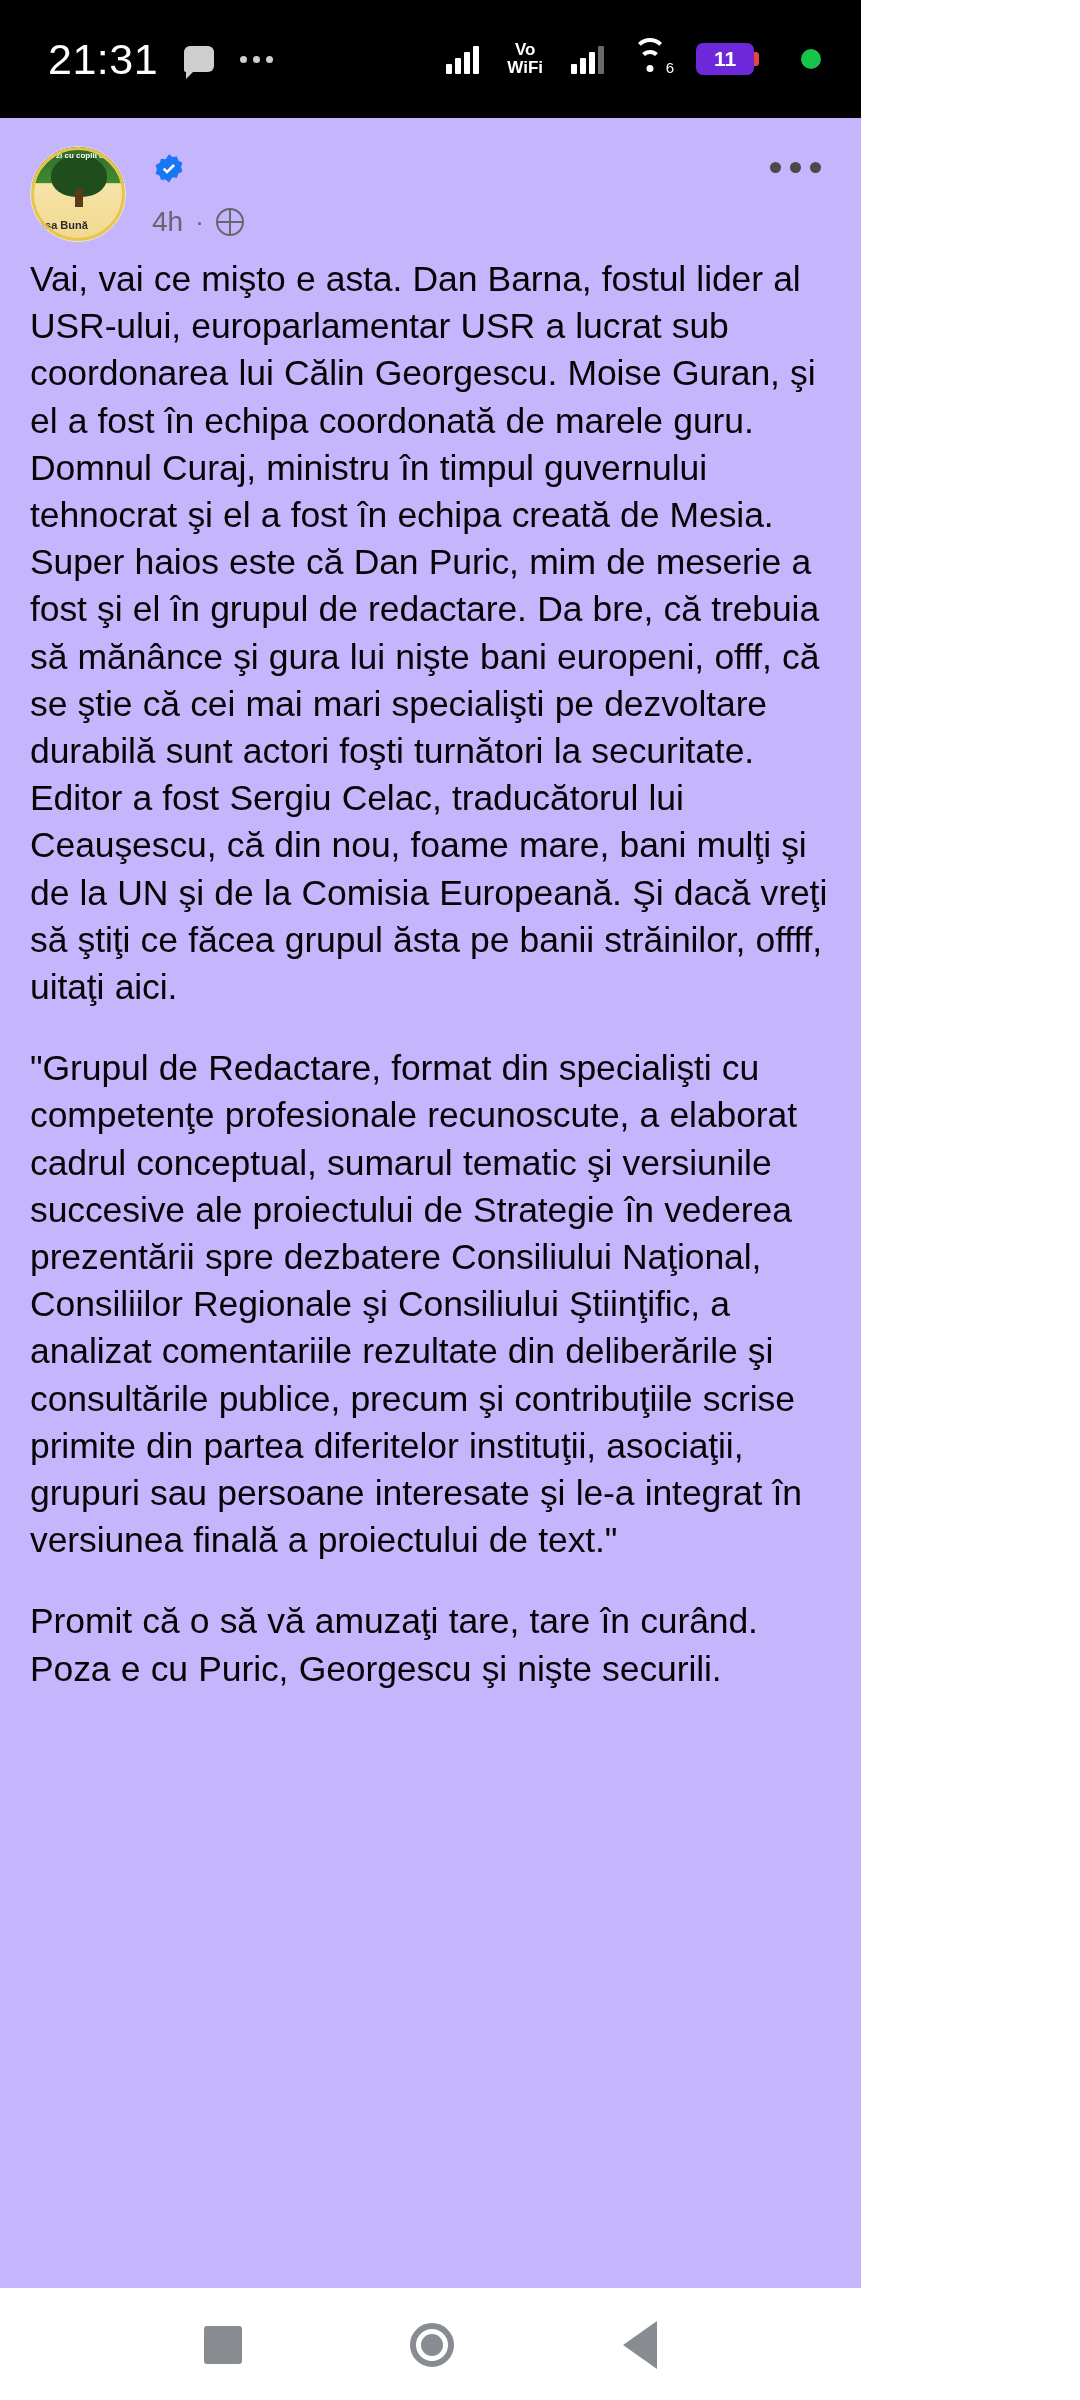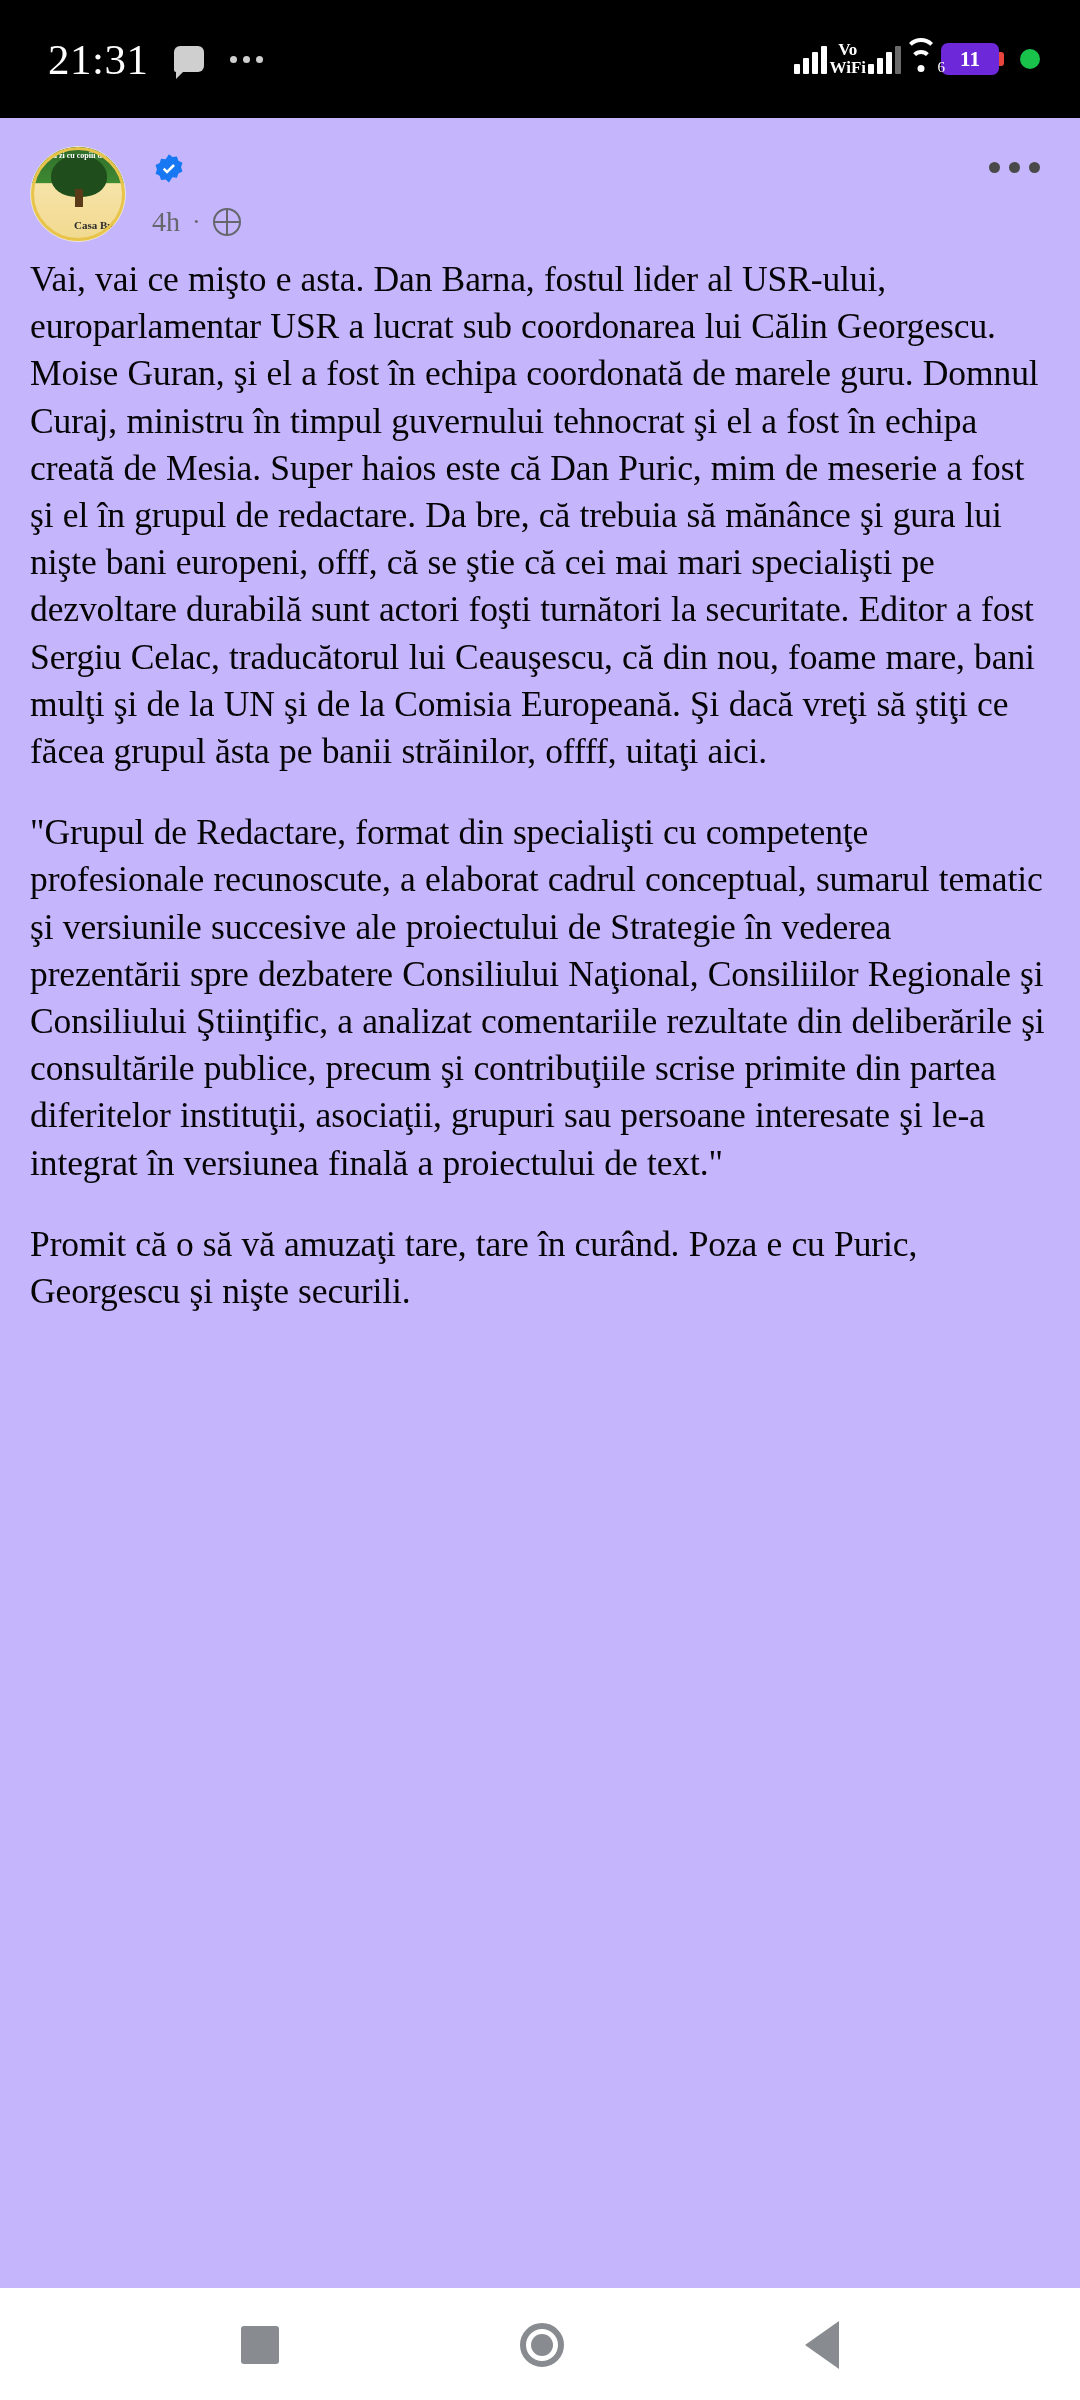--- a/index.html
+++ b/index.html
@@ -5,26 +5,25 @@
   * { box-sizing: border-box; margin: 0; padding: 0; }
   html, body {
     width: 1080px;
     height: 2400px;
     background: #ffffff;
     font-family: "Liberation Sans", sans-serif;
     overflow: hidden;
   }
   #screen {
     position: relative;
-    width: 1080px;
+    width: 861px;
     height: 2400px;
     background: #ffffff;
     display: flex;
     flex-direction: column;
-    font-family: Liberation Serif, serif;
   }
 
   
   .status-bar {
     height: 118px;
     background: #000000;
     color: #ffffff;
     display: flex;
     align-items: center;
     justify-content: space-between;
@@ -58,21 +57,21 @@
   .dots-icon {
     display: flex; gap: 6px; align-items: center;
   }
   .dots-icon i {
     width: 7px; height: 7px; border-radius: 50%;
     background: #cfcfcf; display: block;
   }
   .status-right {
     display: flex;
     align-items: center;
-    gap: 2px;
+    gap: 28px;
   }
   .sig-bars {
     display: flex; align-items: flex-end; gap: 3px; height: 30px;
   }
   .sig-bars b {
     display: block; width: 6px; background: #ffffff; border-radius: 1px;
   }
   .sig-bars b:nth-child(1) { height: 10px; }
   .sig-bars b:nth-child(2) { height: 16px; }
   .sig-bars b:nth-child(3) { height: 22px; }
@@ -145,21 +144,21 @@
     background: #f3d48a;
     position: relative;
     border: 1px solid #e6e6e6;
   }
   .avatar .sky { position: absolute; inset: 0; background: linear-gradient(#2f6b2a 0%, #3f8a33 38%, #f6e3a8 39%, #f1d98e 100%); }
   .avatar .tree { position: absolute; left: 20px; top: 8px; width: 56px; height: 42px; background: #1f4d1b; border-radius: 50% 50% 45% 45%; }
   .avatar .trunk { position: absolute; left: 44px; top: 42px; width: 8px; height: 18px; background: #5a3a18; }
   .avatar .ring { position: absolute; inset: 0; border-radius: 50%; border: 3px solid #e9c44a; }
   .avatar .band {
     position: absolute; left: 0; right: 0; bottom: 10px;
-    text-align: right; font-size: 11px; color: #2a2a2a; font-weight: 700;
+    text-align: left; font-size: 11px; color: #2a2a2a; font-weight: 700;
   }
   .avatar .band2 {
     position: absolute; left: 0; right: 0; top: 4px;
     text-align: center; font-size: 8px; color: #ffffff; font-weight: 700;
   }
   .name-block {
     margin-left: 26px;
     padding-top: 6px;
   }
   .name-row {

